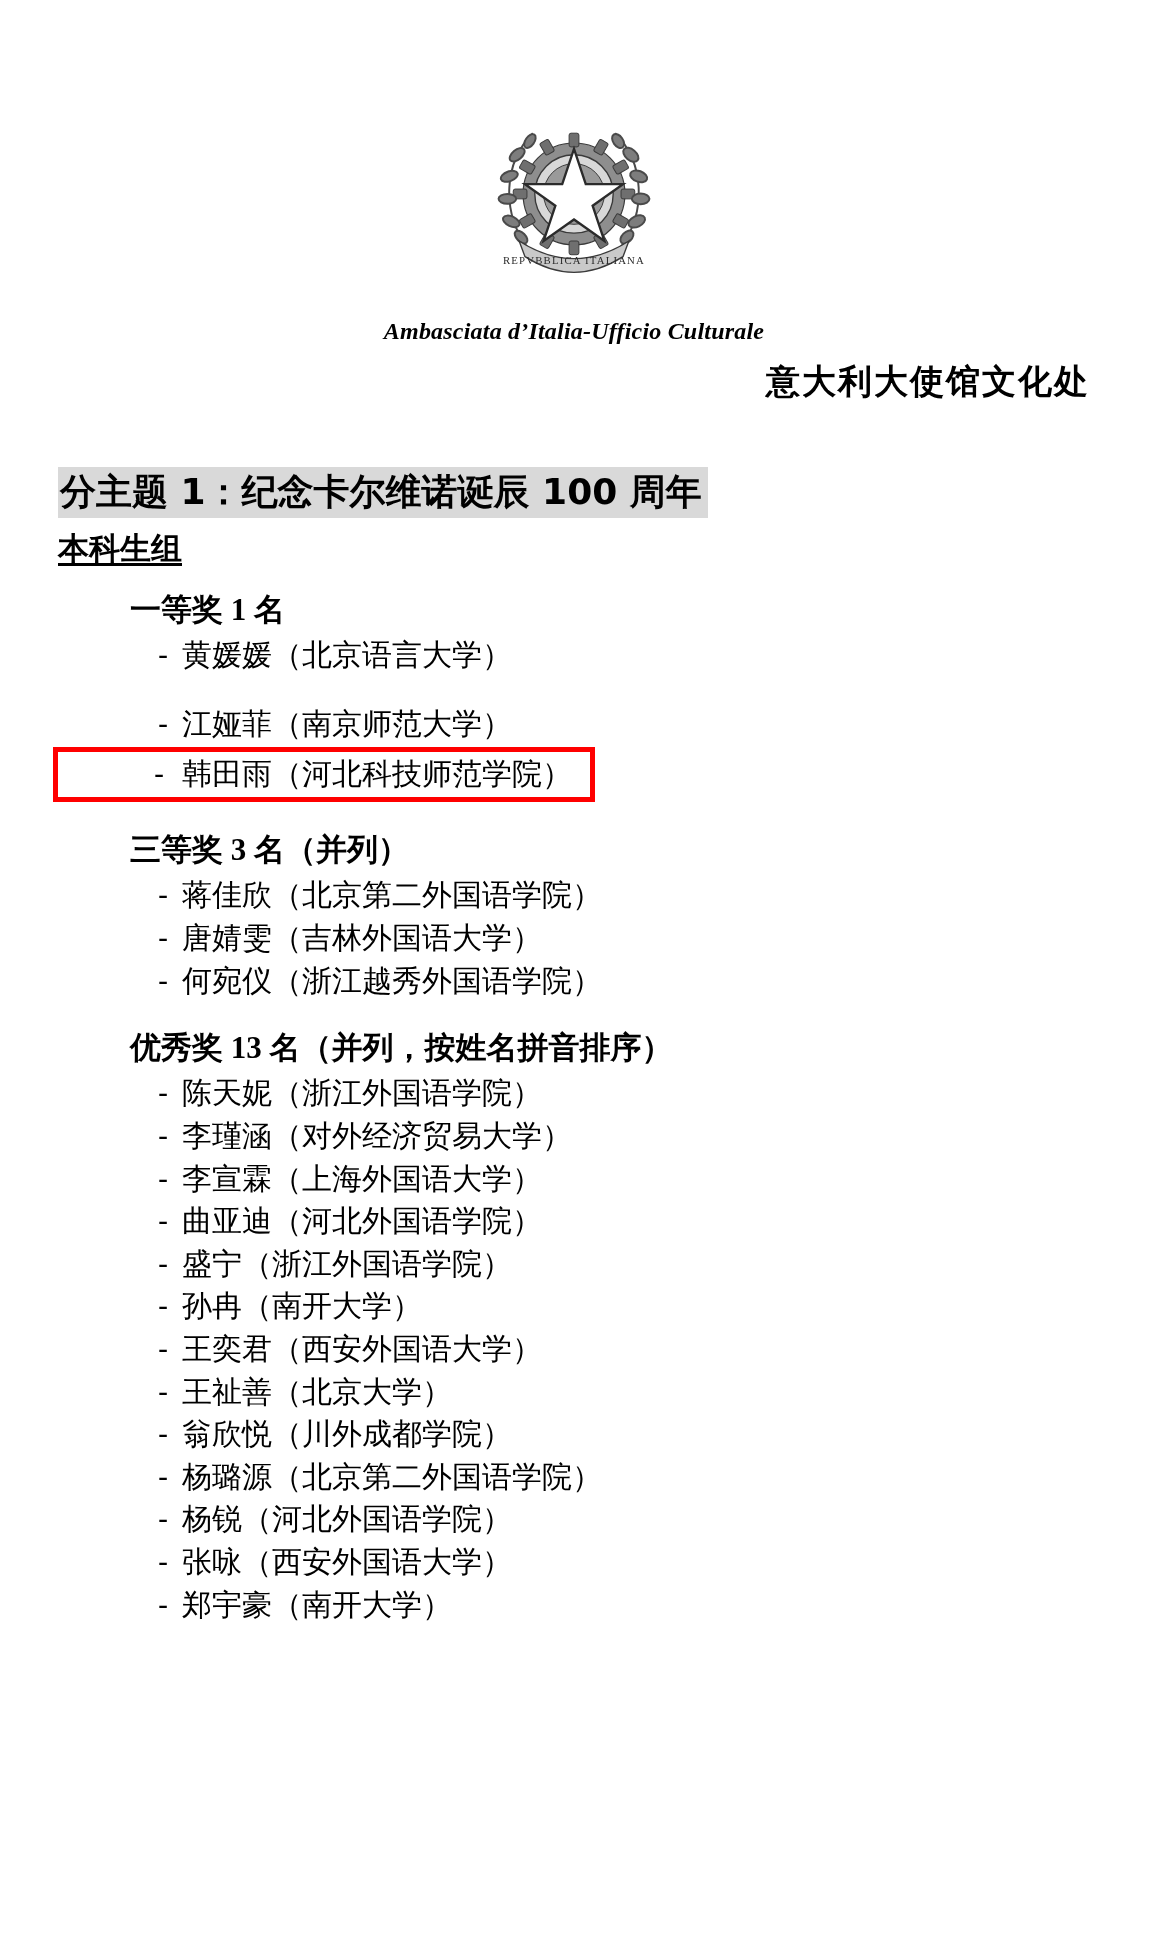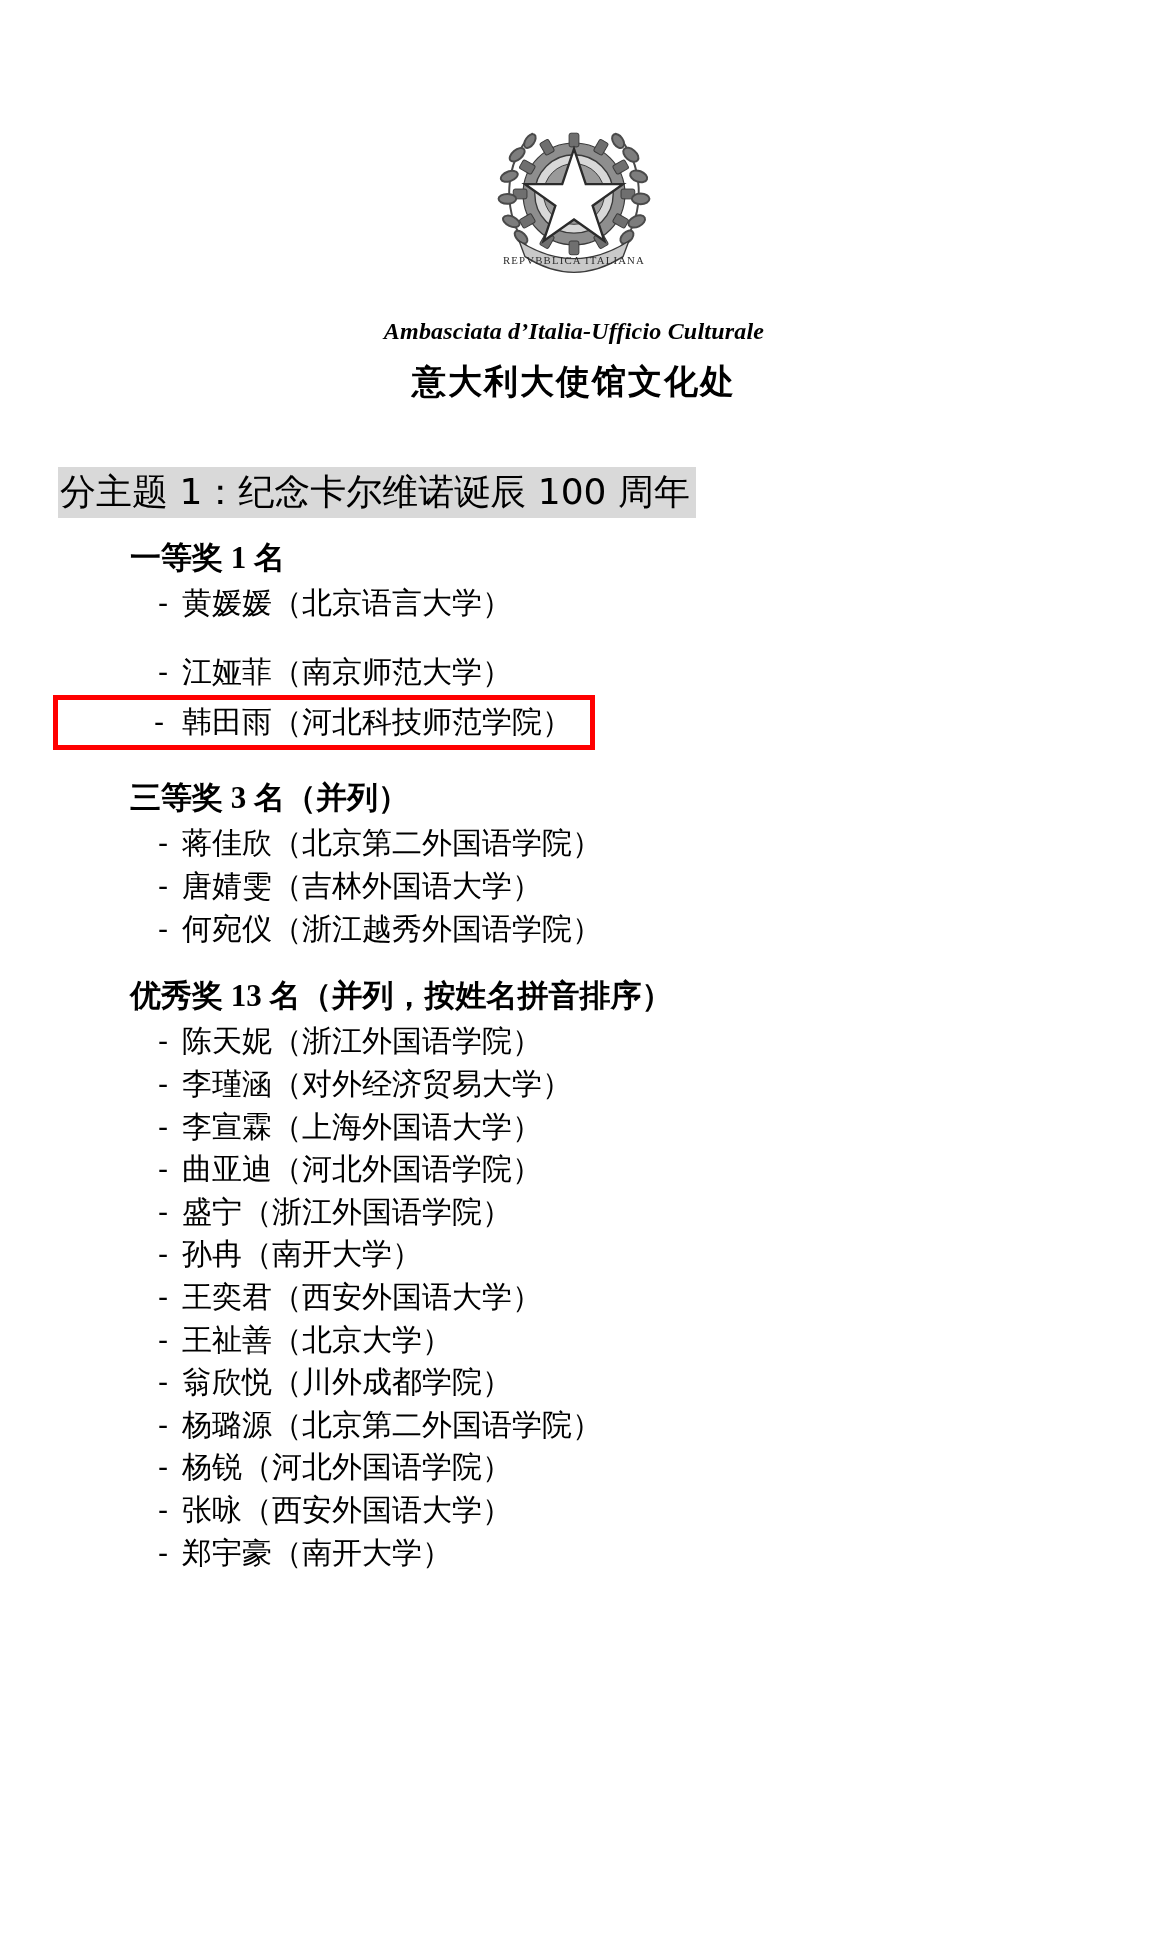--- a/index.html
+++ b/index.html
@@ -40,33 +40,33 @@
   .header-it {
     text-align: center;
     font-family: "Liberation Serif", "DejaVu Serif", serif;
     font-style: italic;
     font-weight: 700;
     font-size: 24px;
     letter-spacing: 0.2px;
     margin-top: 28px;
   }
   .header-cn {
-    text-align: center;
+    text-align: right;
     font-family: "DejaVu Sans", "Liberation Sans", sans-serif;
     font-weight: 700;
     font-size: 34px;
     letter-spacing: 2px;
     margin-top: 14px;
   }
 
   
   .section-title {
     margin-top: 62px;
     font-family: "DejaVu Sans", "Liberation Sans", sans-serif;
-    font-weight: 400;
+    font-weight: 700;
     font-size: 36px;
     line-height: 1.25;
     display: inline-block;
     background: #d9d9d9;
     padding: 2px 6px 4px 2px;
     white-space: nowrap;
   }
   .section-title-row { line-height: 0; }
 
   .group-title {
@@ -181,20 +181,23 @@
     </svg>
   </div>
 
   <div class="header-it">Ambasciata d’Italia-Ufficio Culturale</div>
   <div class="header-cn">意大利大使馆文化处</div>
 
   <div class="section-title-row">
     <span class="section-title">分主题 1：纪念卡尔维诺诞辰 100 周年</span>
   </div>
 
+  <div>
+    <span class="group-title">本科生组</span>
+  </div>
 
   <div id="awards-container">
       <div class="award-block first">
         <div class="award-head">一等奖 1 名</div>
         <div class="winner-list">
           <div class="winner"><span class="dash">-</span><span>黄媛媛</span><span>（北京语言大学）</span></div>
         </div>
       </div>
       <div class="award-block">
         <div class="winner-list">

